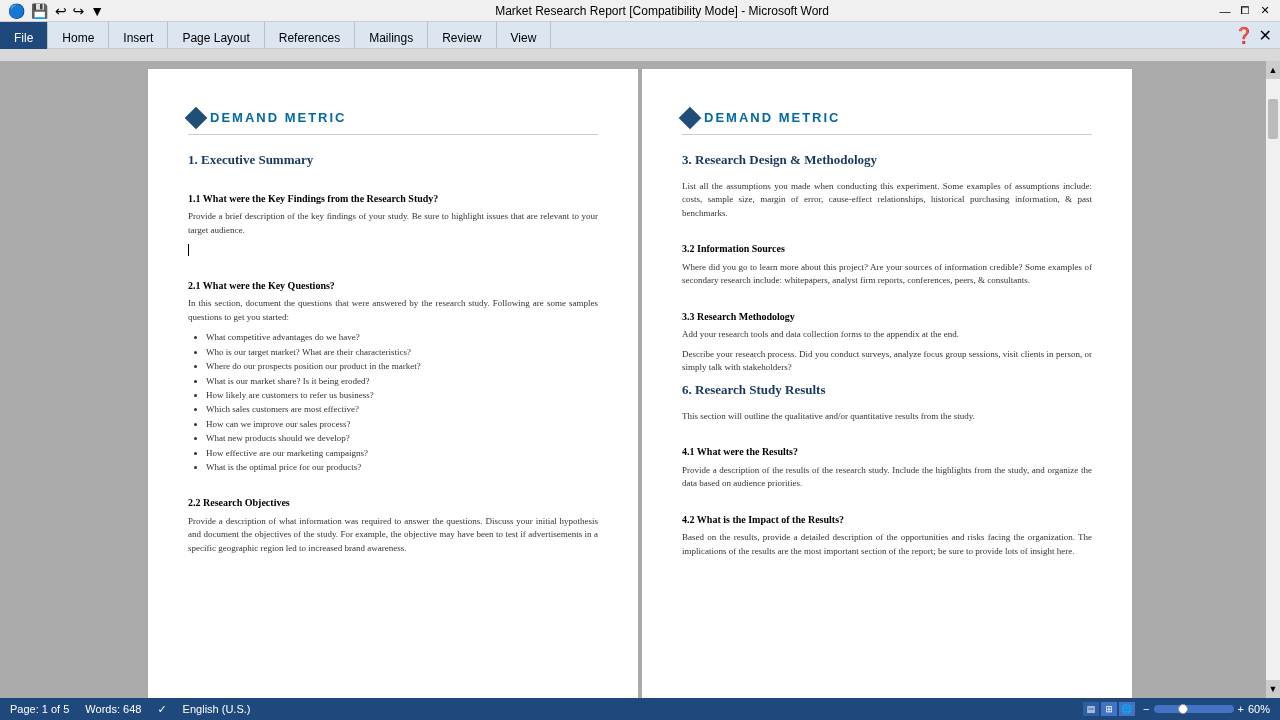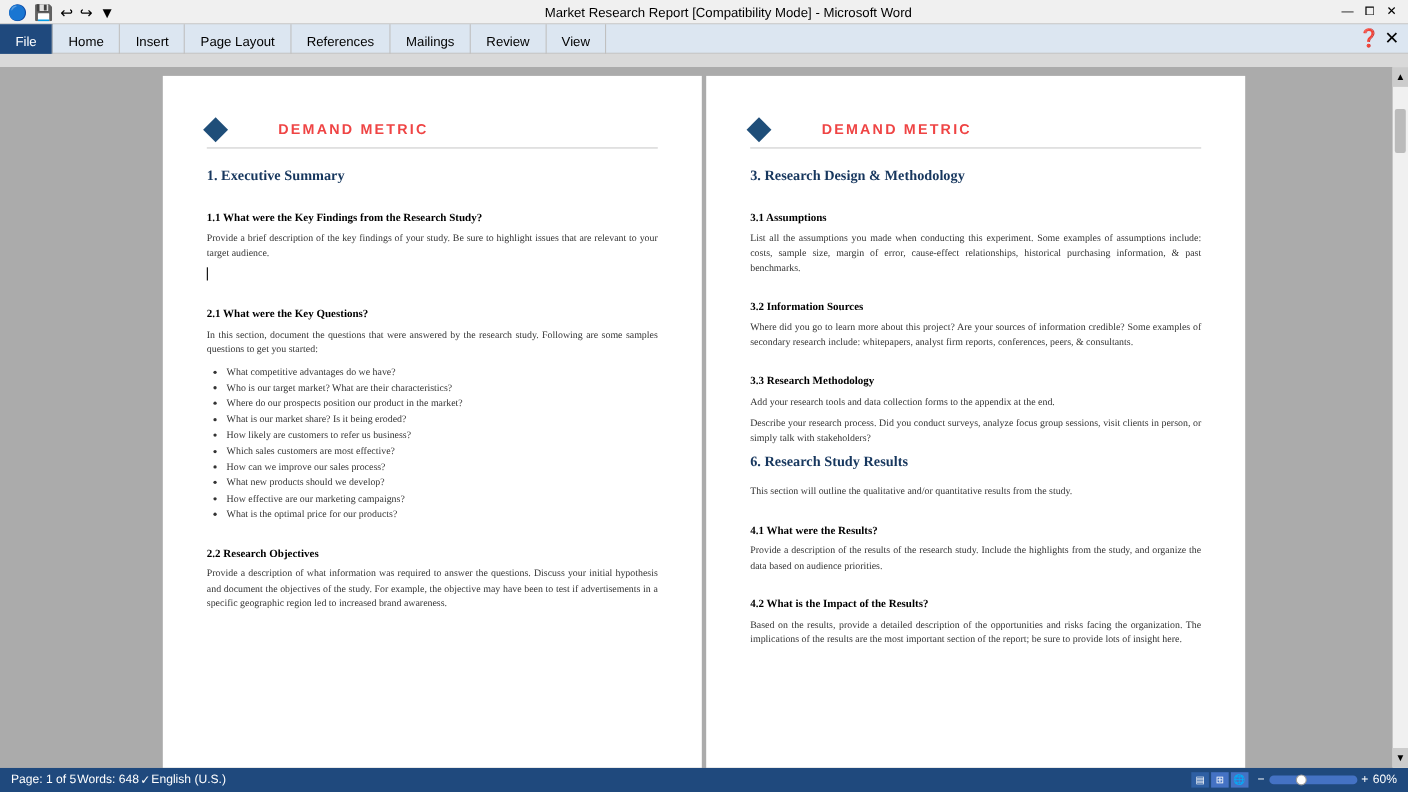--- a/index.html
+++ b/index.html
@@ -98,22 +98,21 @@
       background: #1f4e79;
       transform: rotate(45deg);
       flex-shrink: 0;
     }
     .logo-text {
       font-family: Arial, sans-serif;
       font-size: 13px;
       font-weight: bold;
       letter-spacing: 2px;
       text-transform: uppercase;
-      color: #ef4444;
-      margin-left: 43px;
+      color: #0369a1;
     }
 
     h2 {
       font-size: 13px;
       font-weight: bold;
       color: #17375e;
       margin-bottom: 10px;
       margin-top: 6px;
     }
 
@@ -167,21 +166,21 @@
     .status-bar {
       height: 22px;
       background: #1f497d;
       display: flex;
       align-items: center;
       padding: 0 10px;
       font-family: Arial, sans-serif;
       font-size: 11px;
       color: #fff;
       flex-shrink: 0;
-      gap: 1px;
+      gap: 16px;
     }
     .status-right {
       margin-left: auto;
       display: flex;
       align-items: center;
       gap: 8px;
     }
     .zoom-control {
       display: flex;
       align-items: center;
@@ -294,21 +293,20 @@
     </div>
 
     <div class="page">
       <div class="logo-area">
         <div class="logo-diamond"></div>
         <span class="logo-text">DEMAND METRIC</span>
       </div>
 
       <h2>3. Research Design &amp; Methodology</h2>
 
-      <h3>3.1 Assumptions</h3>
       <p>List all the assumptions you made when conducting this experiment.  Some examples of assumptions include: costs, sample size, margin of error, cause-effect relationships, historical purchasing information, &amp; past benchmarks.</p>
 
       <h3>3.2 Information Sources</h3>
       <p>Where did you go to learn more about this project?  Are your sources of information credible?  Some examples of secondary research include: whitepapers, analyst firm reports, conferences, peers, &amp; consultants.</p>
 
       <h3>3.3 Research Methodology</h3>
       <p>Add your research tools and data collection forms to the appendix at the end.</p>
       <p>Describe your research process.  Did you conduct surveys, analyze focus group sessions, visit clients in person, or simply talk with stakeholders?</p>
 
       <h2>6. Research Study Results</h2>

